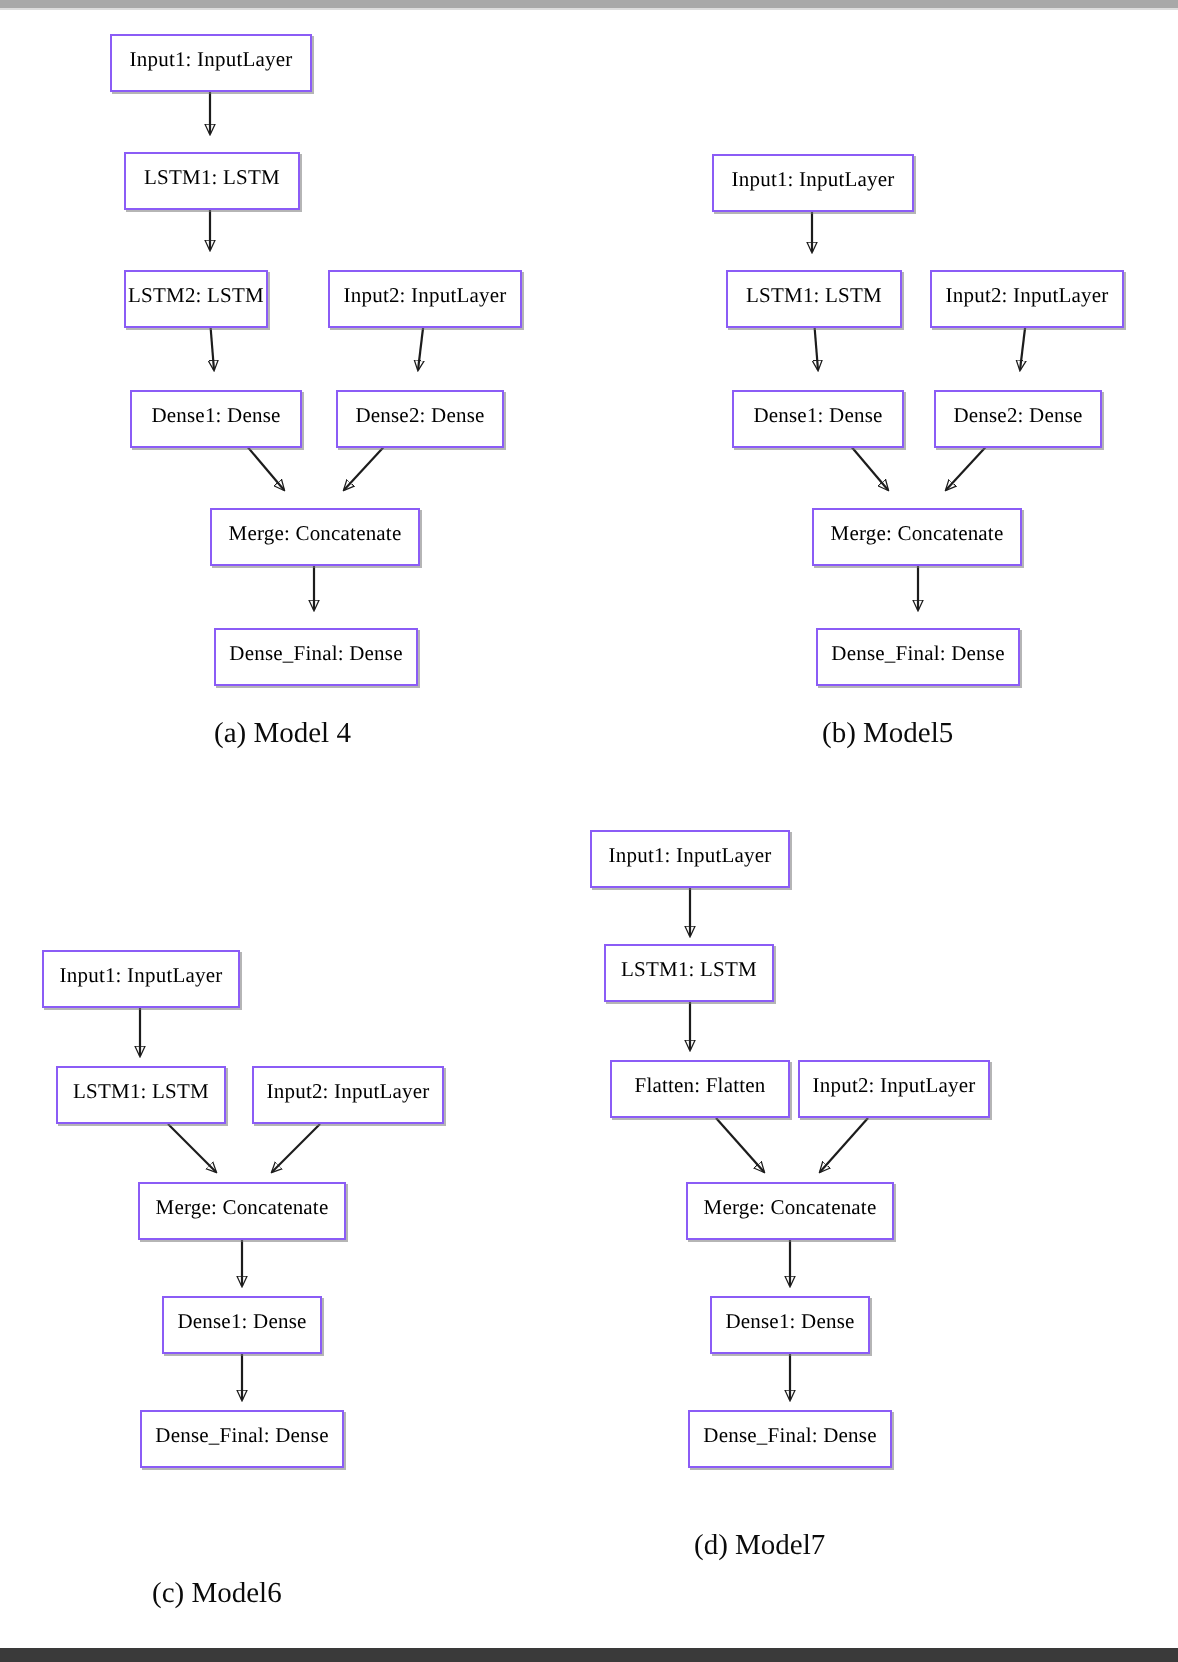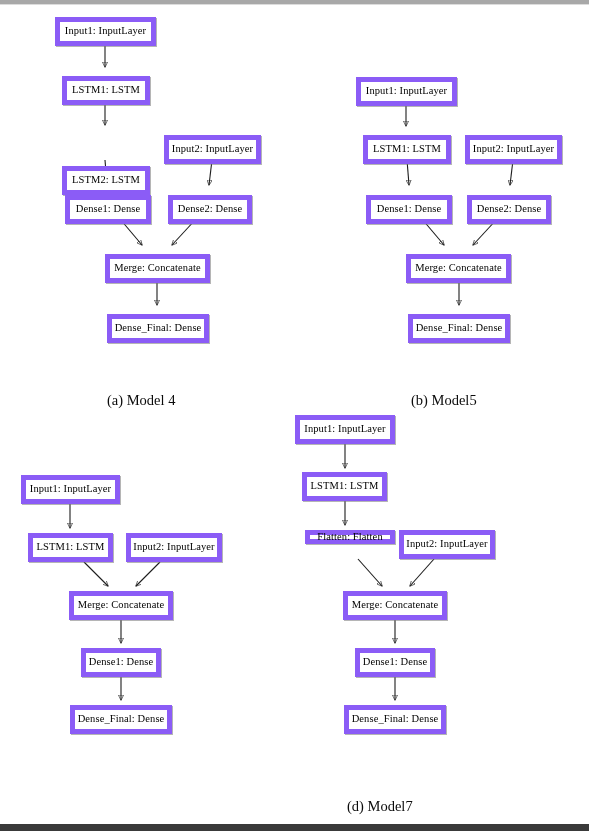--- a/index.html
+++ b/index.html
@@ -31,21 +31,21 @@
   .figure-area {
     position: absolute;
     left: 0; top: 5px;
     width: 589px;
     height: 770px;
   }
   
   .node {
     position: absolute;
     box-sizing: border-box;
-    border: 5px solid #8b5cf6;
+    border: 1px solid #8b5cf6;
     background: #ffffff;
     display: flex;
     align-items: center;
     justify-content: center;
     font-size: 10.5px;
     line-height: 1;
     color: #000000;
     white-space: nowrap;
     letter-spacing: 0.1px;
     box-shadow: 1px 1px 0 rgba(120,120,120,0.55);
@@ -63,21 +63,20 @@
     stroke: #1c1c1c;
     stroke-width: 1.1;
     fill: none;
   }
   .subcaption {
     position: absolute;
     font-size: 14.5px;
     color: #0b0b0b;
     white-space: nowrap;
     font-family: "Liberation Serif", "DejaVu Serif", serif;
-    margin-top: 33px;
   }
   .fig-caption {
     position: absolute;
     left: 8px;
     top: 778px;
     width: 576px;
     font-size: 15.6px;
     line-height: 1.28;
     color: #0a0a0a;
     text-align: justify;
@@ -134,21 +133,21 @@
         <line x1="358" y1="554" x2="382" y2="581" marker-end="url(#arrow)"></line>
         <line x1="434" y1="554" x2="410" y2="581" marker-end="url(#arrow)"></line>
         <line x1="395" y1="615" x2="395" y2="638" marker-end="url(#arrow)"></line>
         <line x1="395" y1="672" x2="395" y2="695" marker-end="url(#arrow)"></line>
       </g>
     </svg>
 
     <div>
       <div class="node" style="left:55px;  top:12px;  width:101px; height:29px;">Input1: InputLayer</div>
       <div class="node" style="left:62px;  top:71px;  width:88px;  height:29px;">LSTM1: LSTM</div>
-      <div class="node" style="left:62px;  top:130px; width:88px;  height:29px;margin-top:31px;">LSTM2: LSTM</div>
+      <div class="node" style="left:62px;  top:130px; width:72px;  height:29px;">LSTM2: LSTM</div>
       <div class="node" style="left:164px; top:130px; width:97px;  height:29px;">Input2: InputLayer</div>
       <div class="node" style="left:65px;  top:190px; width:86px;  height:29px;">Dense1: Dense</div>
       <div class="node" style="left:168px; top:190px; width:84px;  height:29px;">Dense2: Dense</div>
       <div class="node" style="left:105px; top:249px; width:105px; height:29px;">Merge: Concatenate</div>
       <div class="node" style="left:107px; top:309px; width:102px; height:29px;">Dense_Final: Dense</div>
       <div class="subcaption" style="left:107px; top:354px;">(a) Model 4</div>
     </div>
 
     <div>
       <div class="node" style="left:356px; top:72px;  width:101px; height:29px;">Input1: InputLayer</div>
@@ -167,21 +166,21 @@
       <div class="node" style="left:126px; top:528px; width:96px;  height:29px;">Input2: InputLayer</div>
       <div class="node" style="left:69px;  top:586px; width:104px; height:29px;">Merge: Concatenate</div>
       <div class="node" style="left:81px;  top:643px; width:80px;  height:29px;">Dense1: Dense</div>
       <div class="node" style="left:70px;  top:700px; width:102px; height:29px;">Dense_Final: Dense</div>
       <div class="subcaption" style="left:76px;  top:784px;">(c) Model6</div>
     </div>
 
     <div>
       <div class="node" style="left:295px; top:410px; width:100px; height:29px;">Input1: InputLayer</div>
       <div class="node" style="left:302px; top:467px; width:85px;  height:29px;">LSTM1: LSTM</div>
-      <div class="node" style="left:305px; top:525px; width:90px;  height:14px;">Flatten: Flatten</div>
+      <div class="node" style="left:305px; top:525px; width:90px;  height:29px;">Flatten: Flatten</div>
       <div class="node" style="left:399px; top:525px; width:96px;  height:29px;">Input2: InputLayer</div>
       <div class="node" style="left:343px; top:586px; width:104px; height:29px;">Merge: Concatenate</div>
       <div class="node" style="left:355px; top:643px; width:80px;  height:29px;">Dense1: Dense</div>
       <div class="node" style="left:344px; top:700px; width:102px; height:29px;">Dense_Final: Dense</div>
       <div class="subcaption" style="left:347px; top:760px;">(d) Model7</div>
     </div>
 
   </div>
 
 

